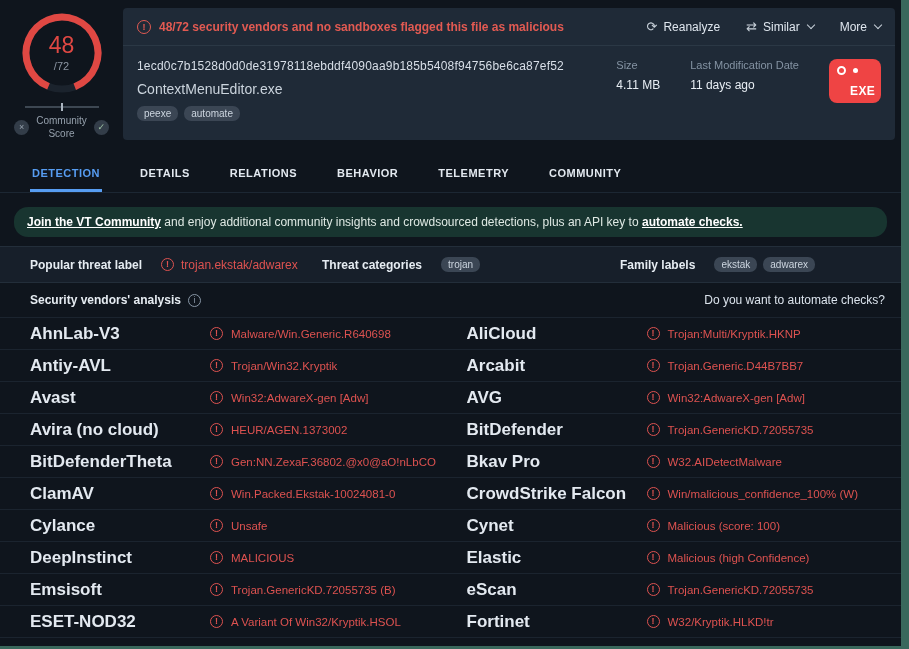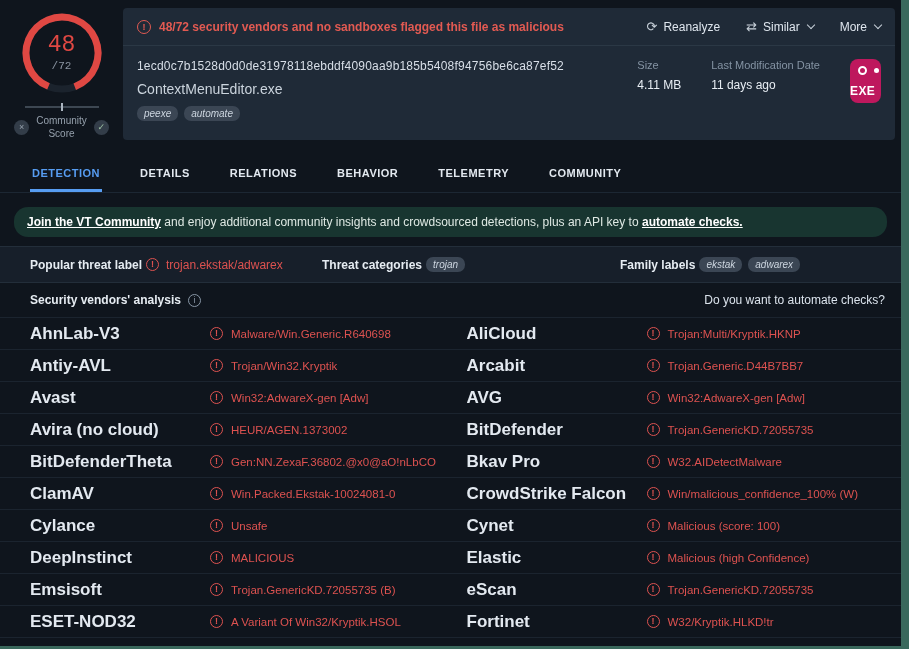--- a/index.html
+++ b/index.html
@@ -14,21 +14,21 @@
     position: absolute; left: 0; top: 0;
     width: 901px; height: 646px;
     background: #0f151d;
     overflow: hidden;
   }
   
   .top-area { display: flex; padding-top: 8px; }
   .gauge-col { width: 123px; flex: none; display: flex; flex-direction: column; align-items: center; }
   .gauge-wrap { position: relative; width: 90px; height: 90px; }
   .gauge-wrap svg { position: absolute; left: 0; top: 0; }
-  .gauge-center { position: absolute; inset: 0; display: flex; flex-direction: column; align-items: center; justify-content: center; font-family: Liberation Mono, monospace; }
+  .gauge-center { position: absolute; inset: 0; display: flex; flex-direction: column; align-items: center; justify-content: center; }
   .gauge-score { color: #e04843; font-size: 23px; line-height: 1; }
   .gauge-total { color: #8b95a2; font-size: 11px; margin-top: 3px; }
   .community { margin-top: 8px; width: 110px; }
   .comm-slider { width: 74px; height: 2px; background: #3d4752; margin: 0 auto 7px; position: relative; }
   .comm-marker { position: absolute; left: 36px; top: -3px; width: 2px; height: 8px; background: #aab4bf; }
   .comm-row { display: flex; align-items: center; justify-content: center; gap: 7px; }
   .comm-icon { width: 15px; height: 15px; border-radius: 50%; background: #333d49; color: #96a1ad;
                font-size: 9px; line-height: 15px; text-align: center; flex: none; }
   .comm-icon.check { color: #9fc3a5; }
   .comm-label { font-size: 10px; color: #95a0ac; text-align: center; line-height: 1.25; }
@@ -45,44 +45,44 @@
           align-items: center; gap: 6px; cursor: pointer; font-family: inherit; }
   .hbtn .ico { font-size: 13px; color: #c7d0d9; }
   .caret { width: 6px; height: 6px; border-right: 1.5px solid #c7d0d9; border-bottom: 1.5px solid #c7d0d9;
            transform: rotate(45deg); margin-top: -3px; margin-left: 2px; }
 
   .file-row { display: flex; align-items: flex-start; padding: 13px 14px 11px; gap: 30px; }
   .file-main { flex: 1; min-width: 0; }
   .hash { color: #d8dfe8; font-size: 12px; letter-spacing: 0.2px; }
   .filename { color: #cbd4dd; font-size: 14px; margin-top: 8px; }
   .tags { margin-top: 9px; display: flex; gap: 6px; }
-  .badge { background: #3b4654; color: #ccd5df; font-size: 10px; padding: 2px 7px; border-radius: 7px; display:inline-block;font-style:italic; }
+  .badge { background: #3b4654; color: #ccd5df; font-size: 10px; padding: 2px 7px; border-radius: 7px; display:inline-block; }
   .meta { flex: none; }
   .meta-label { color: #8493a3; font-size: 11px; }
   .meta-value { color: #e8eef4; font-size: 12px; margin-top: 7px; }
-  .filetype { width: 31px; height: 44px; background: #be185d; border-radius: 8px; position: relative; flex: none; }
+  .filetype { width: 52px; height: 44px; background: #ef4444; border-radius: 8px; position: relative; flex: none; }
   .ft-ring { position: absolute; left: 8px; top: 7px; width: 9px; height: 9px; border: 2px solid #fff; border-radius: 50%; }
   .ft-dot  { position: absolute; left: 24px; top: 9px; width: 5px; height: 5px; background: #fff; border-radius: 50%; }
   .ft-text { position: absolute; right: 6px; bottom: 5px; color: #fff; font-weight: 700; font-size: 12px; letter-spacing: 0.3px; }
 
   
   .tabs { display: flex; gap: 36px; padding: 0 30px; margin-top: 18px; border-bottom: 1px solid #1c2733; }
   .tab { font-size: 11px; font-weight: 700; letter-spacing: 0.5px; color: #e3e9f0;
          padding: 9px 2px 10px; cursor: pointer; border-bottom: 3px solid transparent; }
   .tab.active { color: #579df2; border-bottom-color: #579df2; }
 
   
   .banner { margin: 14px 14px 0; background: #183530; border-radius: 14px; padding: 8px 13px;
             color: #dfe9e4; font-size: 12px; }
   .banner .blink { color: #ffffff; font-weight: 700; text-decoration: underline; cursor: pointer; }
 
   
   .threat-row { margin-top: 9px; background: #171f2a; border-top: 1px solid #232e3a; border-bottom: 1px solid #232e3a;
                 display: flex; align-items: center; padding: 10px 16px 10px 30px; }
-  .tgroup { display: flex; align-items: center; gap: 4px; }
+  .tgroup { display: flex; align-items: center; gap: 19px; }
   .tg1 { width: 292px; flex: none; }
   .tg2 { width: 298px; flex: none; }
   .tg3 { flex: 1; }
   .tlabel { color: #e6ecf2; font-size: 12px; font-weight: 700; }
   .tvalue { display: flex; align-items: center; gap: 7px; color: #dd5250; font-size: 12px; cursor: pointer; }
   .dot-red { width: 13px; height: 13px; border: 1px solid #dd5250; border-radius: 50%; color: #dd5250;
              font-size: 9px; line-height: 11px; text-align: center; font-weight: 700; flex: none; }
 
   
   .analysis-header { display: flex; align-items: center; justify-content: space-between;

